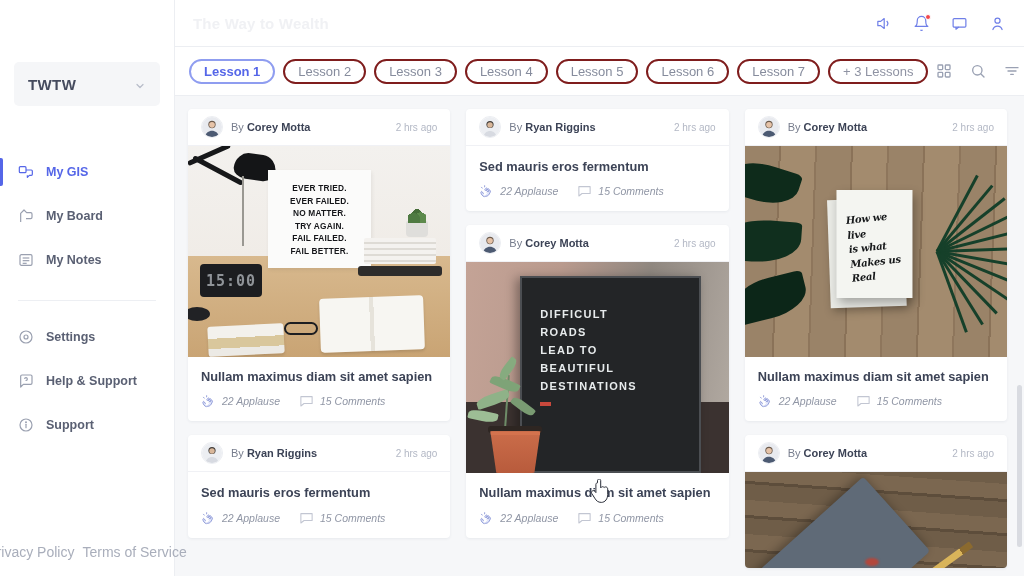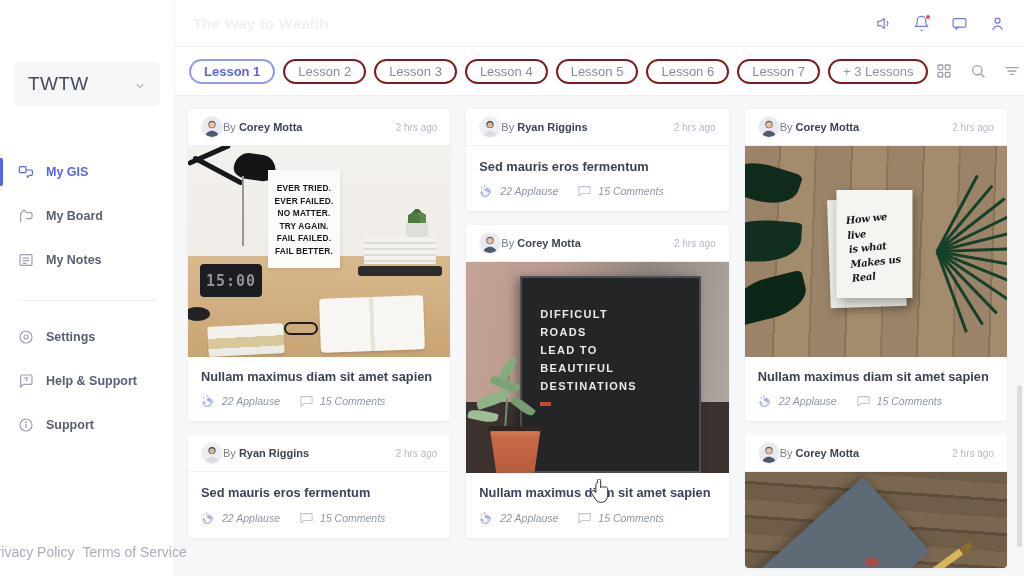--- a/index.html
+++ b/index.html
@@ -24,21 +24,21 @@
   .brand-select {
     margin: 62px 14px 0 14px;
     height: 44px;
     background: #f5f6f8;
     border-radius: 5px;
     display: flex; align-items: center;
     padding: 0 14px;
     cursor: pointer;
   }
   .brand-select .brand-txt {
-    font-size: 19px; font-weight: 400; letter-spacing: .4px;
+    font-size: 15px; font-weight: 700; letter-spacing: .4px;
     color: #454b5e; flex: 1;
   }
   .chev { width: 12px; height: 12px; color: #b7bcc9; }
 
   .nav { margin-top: 44px; }
   .nav-item {
     height: 44px; display: flex; align-items: center;
     padding-left: 18px; gap: 12px;
     cursor: pointer; position: relative;
     color: #5a6073;
@@ -122,21 +122,21 @@
   }
   .col { flex: 1; min-width: 0; display: flex; flex-direction: column; gap: 14px; }
 
   .card {
     background: #fff; border-radius: 4px;
     box-shadow: 0 1px 3px rgba(40,50,80,.07);
     overflow: hidden;
   }
   .card-head {
     height: 37px; display: flex; align-items: center;
-    padding: 0 13px; gap: 0;
+    padding: 0 13px; gap: 8px;
     border-bottom: 1px solid #f0f1f5;
   }
   .avatar {
     width: 22px; height: 22px; border-radius: 50%;
     flex: 0 0 22px; overflow: hidden;
     border: 1px solid #eceef2; position: relative;
   }
   .avatar svg { display: block; width: 100%; height: 100%; }
   .byline { font-size: 11px; color: #777d8d; flex: 1; white-space: nowrap; }
   .byline b { color: #3c4356; font-weight: 700; }
@@ -167,21 +167,21 @@
     content:""; position:absolute; left:-4px; top:2px; width:46px; height:5px;
     background:#17181a; transform: rotate(-24deg); border-radius:3px;
   }
   .p-desk .lamp-head {
     position:absolute; left:46px; top:8px; width:42px; height:26px;
     background:#141517; border-radius: 20px 20px 18px 18px / 22px 22px 14px 14px;
     transform: rotate(8deg);
   }
   .p-desk .lamp-stem { position:absolute; left:54px; top:30px; width:2px; height:70px; background:#9a9892; }
   .p-desk .poster {
-    position:absolute; left:80px; top:24px; width:72px; height:98px;
+    position:absolute; left:80px; top:24px; width:103px; height:98px;
     background:#fbfbfa; box-shadow: 1px 2px 4px rgba(0,0,0,.07);
     padding-top: 12px;
   }
   .p-desk .poster div {
     font-family: "Liberation Sans", sans-serif;
     font-size: 8.3px; font-weight: 800; letter-spacing: .2px;
     color: #15161a; text-align: center; line-height: 1.52;
   }
   .p-desk .clock {
     position:absolute; left:12px; top:118px; width:62px; height:33px;

